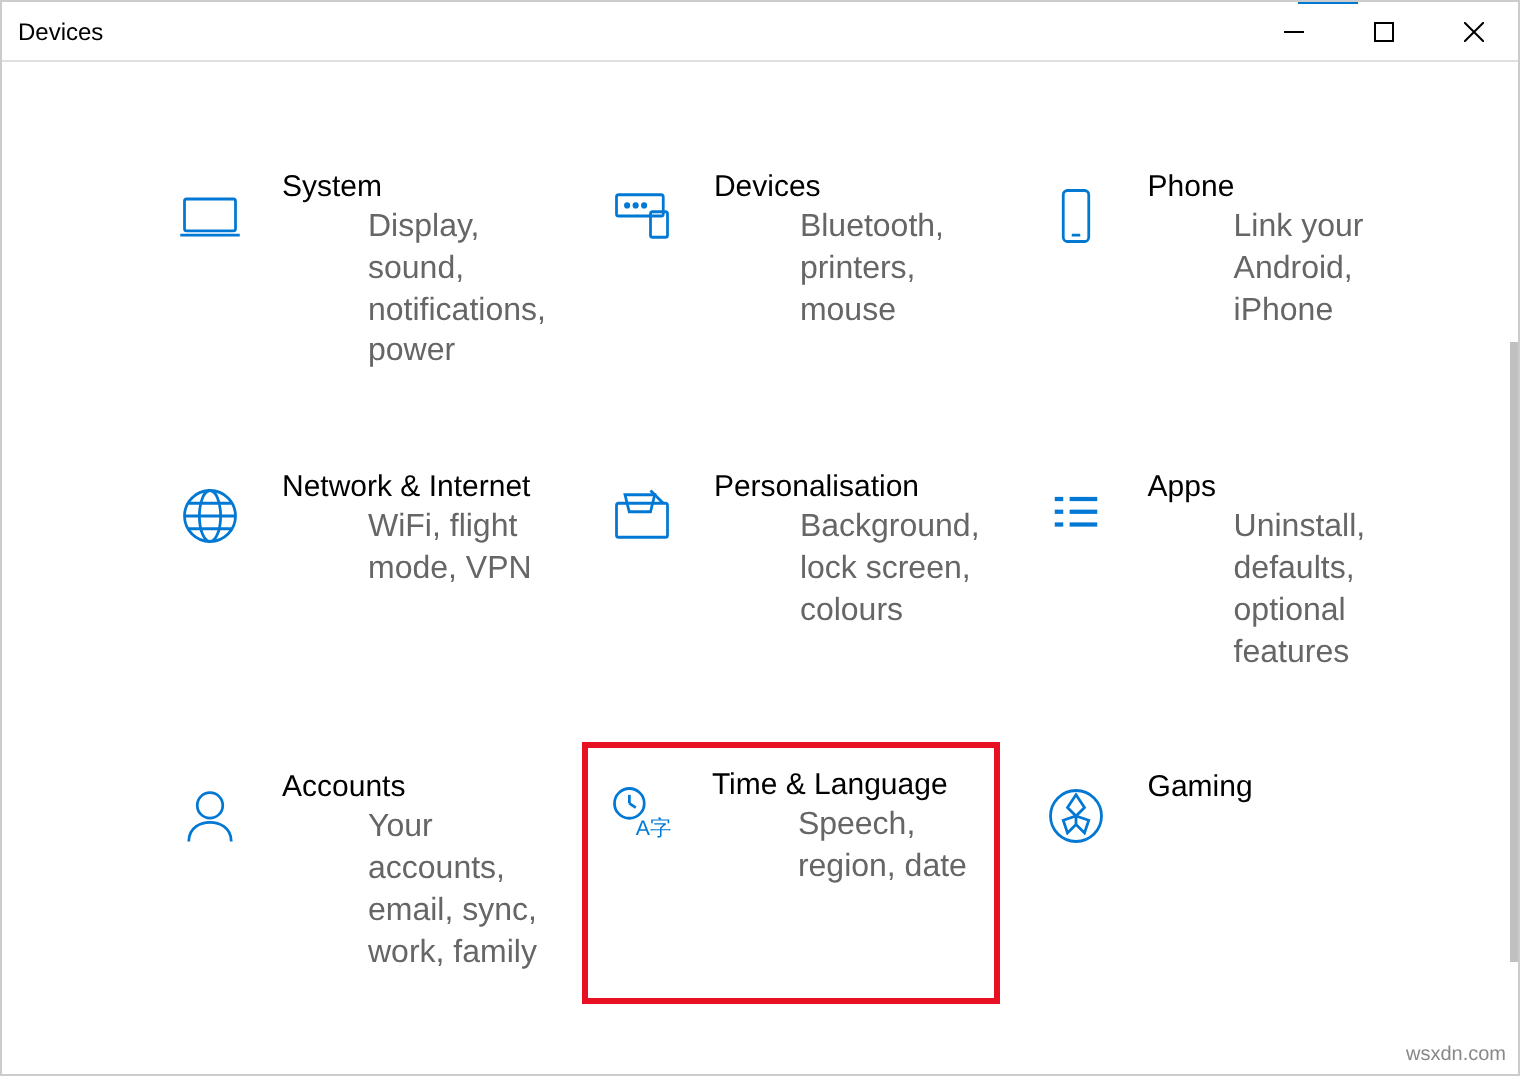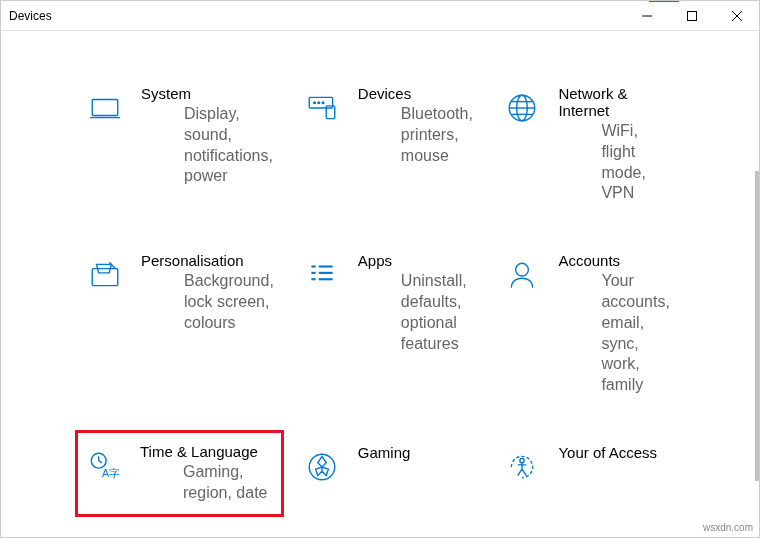--- a/index.html
+++ b/index.html
@@ -161,20 +161,32 @@
             <circle cx="13" cy="11" r="0.8" fill="#0078d4"></circle>
             <circle cx="17" cy="11" r="0.8" fill="#0078d4"></circle>
           </svg>
       </div>
       <div class="text-wrap">
         <div class="cat-title">Devices</div>
         <div class="cat-desc">Bluetooth, printers, mouse</div>
       </div>
     </div>
 
+    <div class="category">
+      <div class="icon-wrap">
+        <svg viewBox="0 0 32 32">
+            <rect x="10" y="4" width="12" height="24" rx="2"></rect>
+            <line x1="14" y1="25" x2="18" y2="25"></line>
+          </svg>
+      </div>
+      <div class="text-wrap">
+        <div class="cat-title">Phone</div>
+        <div class="cat-desc">Link your Android, iPhone</div>
+      </div>
+    </div>
 
     <div class="category">
       <div class="icon-wrap">
         <svg viewBox="0 0 32 32">
             <circle cx="16" cy="16" r="12"></circle>
             <ellipse cx="16" cy="16" rx="5" ry="12"></ellipse>
             <line x1="4" y1="16" x2="28" y2="16"></line>
             <line x1="6" y1="10" x2="26" y2="10"></line>
             <line x1="6" y1="22" x2="26" y2="22"></line>
           </svg>
@@ -233,21 +245,21 @@
       <div class="icon-wrap">
         <svg viewBox="0 0 32 32">
             <circle cx="11" cy="11" r="7"></circle>
             <line x1="11" y1="7" x2="11" y2="11"></line>
             <line x1="11" y1="11" x2="14" y2="13"></line>
             <text x="14" y="26" font-size="10" fill="#0078d4" stroke="none">A字</text>
           </svg>
       </div>
       <div class="text-wrap">
         <div class="cat-title">Time &amp; Language</div>
-        <div class="cat-desc">Gaming, region, date</div>
+        <div class="cat-desc">Speech, region, date</div>
       </div>
     </div>
 
     <div class="category">
       <div class="icon-wrap">
         <svg viewBox="0 0 32 32">
             <circle cx="16" cy="16" r="12"></circle>
             <path d="M16 6 L20 12 L16 16 L12 12 Z M16 16 L22 18 L20 24 L16 20 Z M16 16 L16 20 L12 24 L10 18 Z"></path>
           </svg>
       </div>

